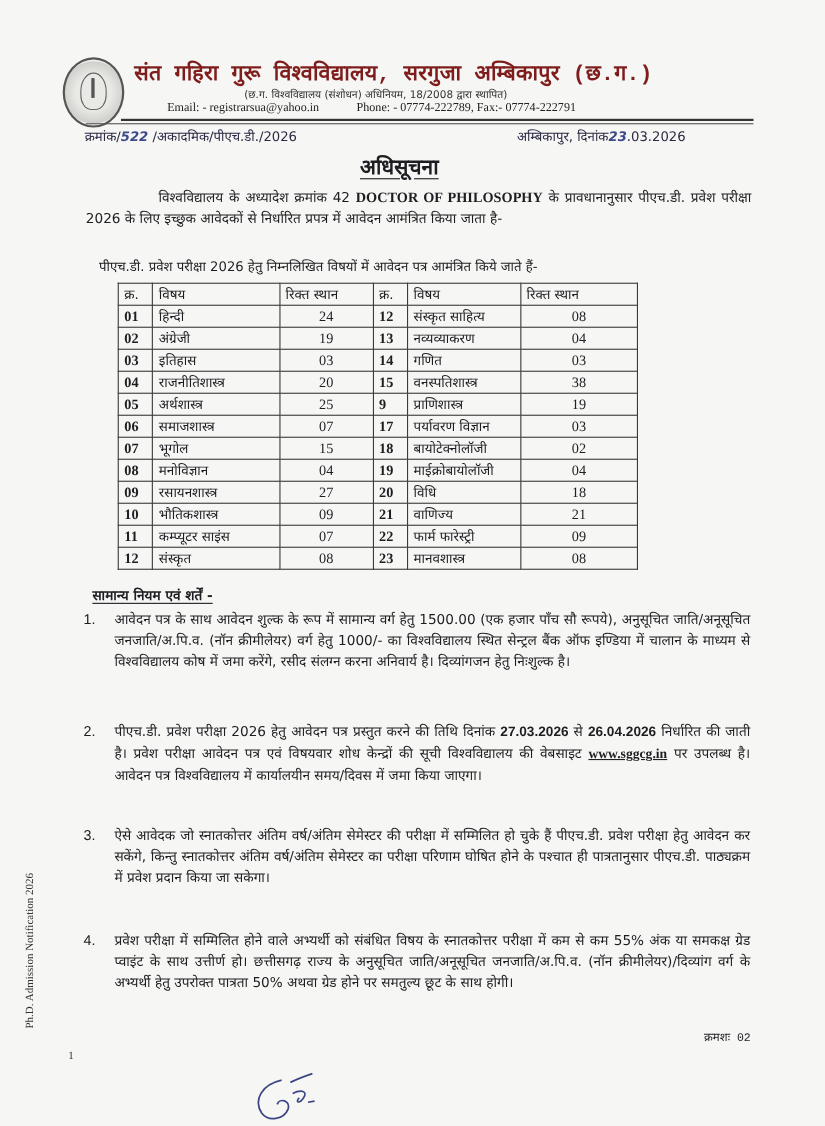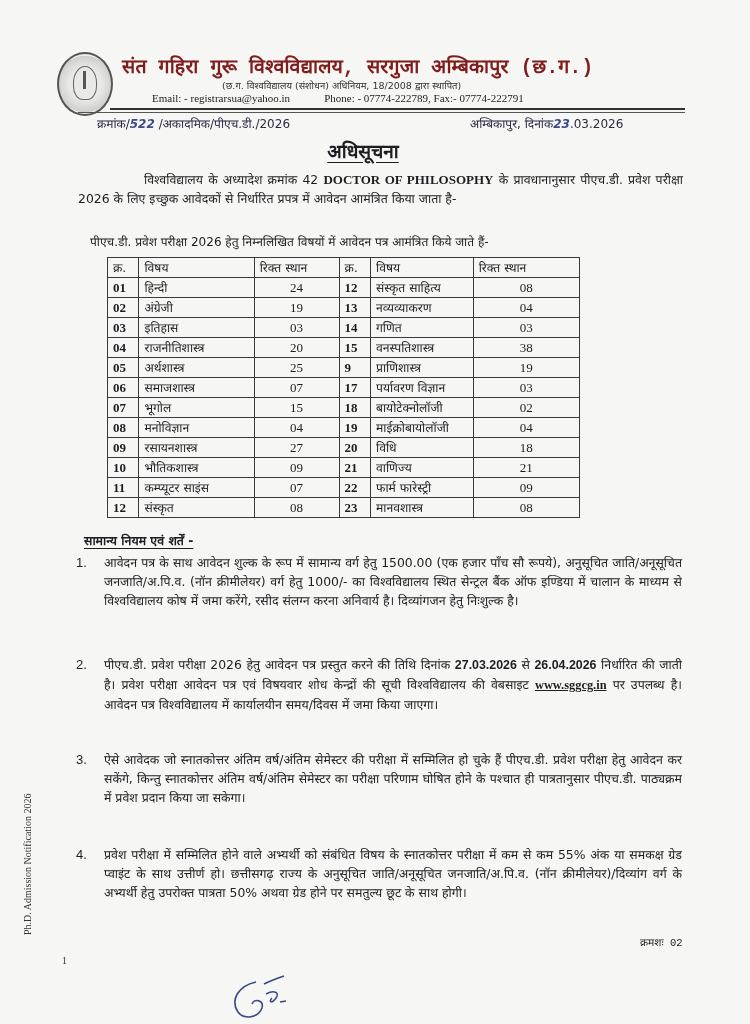--- a/index.html
+++ b/index.html
@@ -38,21 +38,20 @@
   .contact-line {
     left: 152px; top: 92px; font-size: 11px; white-space: nowrap;
     font-family: "Liberation Serif", serif; color: #222;
   }
   .contact-line .phone { margin-left: 34px; }
   .rule1 { left: 110px; top: 108px; width: 575px; height: 2px; background: #333; }
   .rule2 { left: 78px; top: 112px; width: 607px; height: 1px; background: #555; }
   .ref-line {
     left: 77px; top: 115px; font-size: 12px; white-space: nowrap; color: #2a2a44;
     font-family: "DejaVu Sans", sans-serif;
-    margin-left: 20px;
   }
   .ref-line .hand { font-style: italic; font-weight: bold; color: #3d4a8a; }
   .place-date {
     left: 470px; top: 115px; font-size: 12px; white-space: nowrap; color: #2a2a44;
     font-family: "DejaVu Sans", sans-serif;
     text-align: right;
   }
   .place-date .hand { font-style: italic; font-weight: bold; color: #3d4a8a; }
 
   .notice-title {

